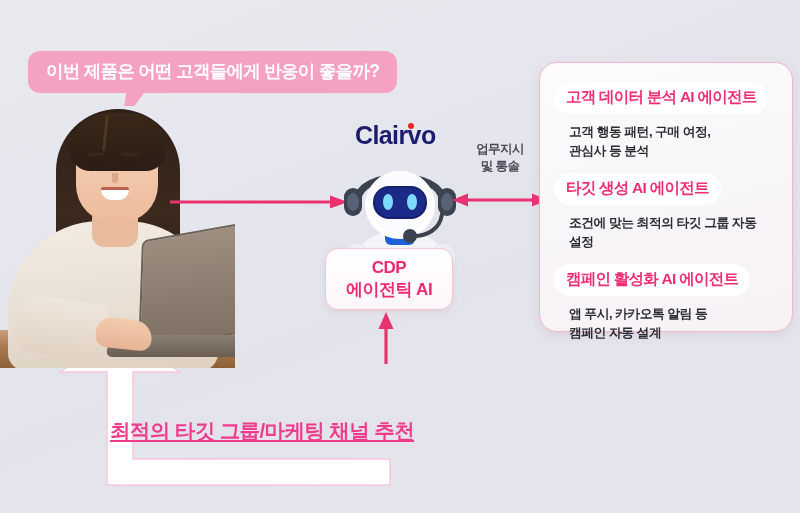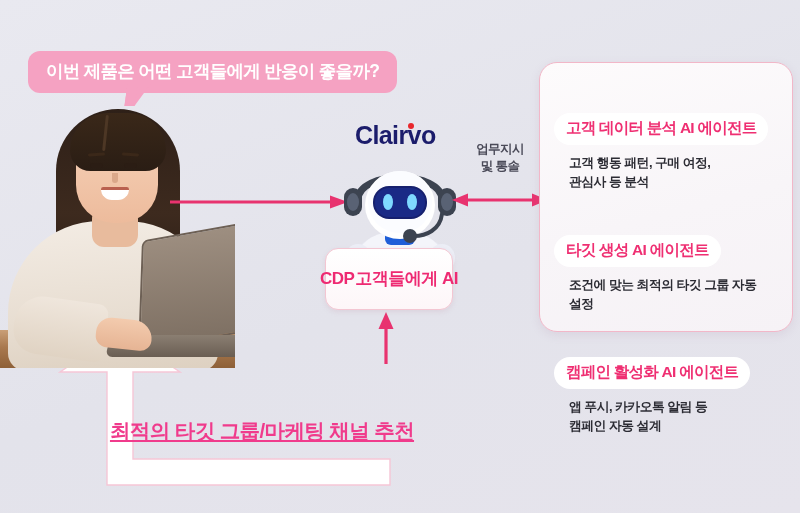--- a/index.html
+++ b/index.html
@@ -193,21 +193,21 @@
   .cdp-box {
     position: absolute;
     left: 325px;
     top: 248px;
     width: 128px;
     height: 62px;
     background: linear-gradient(180deg, #ffffff 0%, #fdf6f8 100%);
     border: 1.6px solid #f3c6d2;
     border-radius: 13px;
     display: flex;
-    flex-direction: row;
+    flex-direction: column;
     align-items: center;
     justify-content: center;
     gap: 1px;
     box-shadow: 0 2px 5px rgba(190,140,160,0.18);
   }
   .cdp-box .l1, .cdp-box .l2 {
     color: #ee2a72;
     font-weight: 700;
     font-size: 17px;
     letter-spacing: -0.5px;
@@ -254,21 +254,21 @@
     background: #ffffff;
     border-radius: 999px;
     padding: 5px 12px 6px 12px;
     margin: 0;
     color: #ef2f72;
     font-size: 15.5px;
     font-weight: 700;
     letter-spacing: -0.75px;
     white-space: nowrap;
   }
-  .pill-wrap { position: relative; display: inline-block; margin-top: 31px; }
+  .pill-wrap { position: relative; display: inline-block; }
   .pill-wrap .pill-inner { position: relative; }
 
   .desc {
     margin: 9px 16px 0 15px;
     font-size: 12.8px;
     font-weight: 600;
     color: #2c2c34;
     letter-spacing: -0.5px;
     line-height: 1.45;
     white-space: pre-line;
@@ -350,21 +350,21 @@
       <path d="M112 62 C110 78, 96 84, 84 84" fill="none" stroke="#3c4350" stroke-width="4" stroke-linecap="round"></path>
       <circle cx="80" cy="84" r="7" fill="#3c4350"></circle>
 
       <ellipse cx="28" cy="106" rx="13" ry="14" fill="#eceef6"></ellipse>
       <ellipse cx="112" cy="106" rx="13" ry="14" fill="#eceef6"></ellipse>
     </svg>
   </div>
 
   <div class="cdp-box">
     <div class="l1">CDP</div>
-    <div class="l2">고객들에게 AI</div>
+    <div class="l2">에이전틱 AI</div>
   </div>
 
   <div class="arrow-up-cdp">
     <svg width="24" height="52" viewBox="0 0 24 52">
       <line x1="12" y1="52" x2="12" y2="16" stroke="#e8336f" stroke-width="3.2"></line>
       <path d="M12 0 L4.5 17 L19.5 17 Z" fill="#e8336f"></path>
     </svg>
   </div>
 
   <div class="arrow-label">

